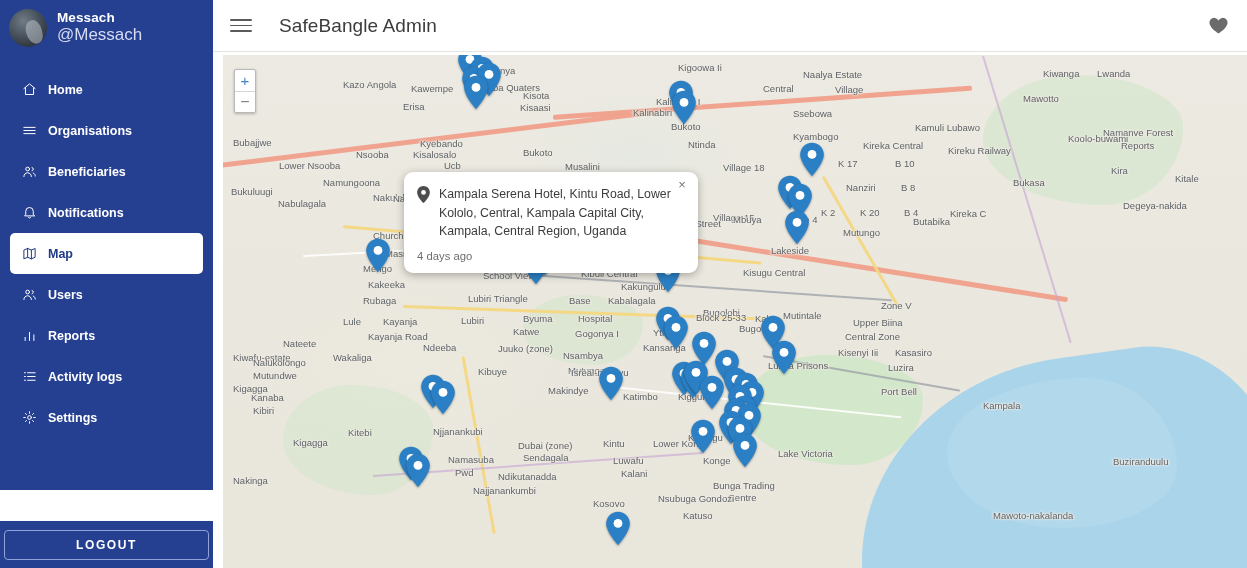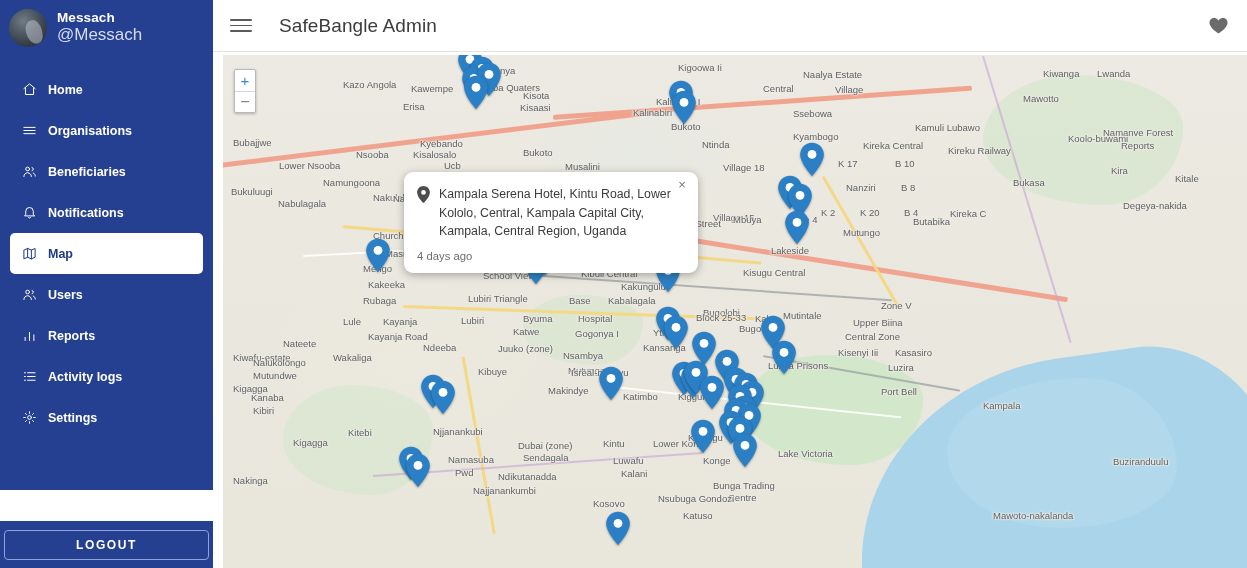--- a/index.html
+++ b/index.html
@@ -428,21 +428,21 @@
         <div class="map-label" style="left: 197px; top: 83px;">Kyebando</div>
         <div class="map-label" style="left: 133px; top: 94px;">Nsooba</div>
         <div class="map-label" style="left: 190px; top: 94px;">Kisalosalo</div>
         <div class="map-label" style="left: 56px; top: 105px;">Lower Nsooba</div>
         <div class="map-label" style="left: 10px; top: 82px;">Bubajjwe</div>
         <div class="map-label" style="left: 300px; top: 92px;">Bukoto</div>
         <div class="map-label" style="left: 342px; top: 106px;">Musalini</div>
         <div class="map-label" style="left: 221px; top: 105px;">Ucb</div>
         <div class="map-label" style="left: 410px; top: 52px;">Kalinabiri</div>
         <div class="map-label" style="left: 448px; top: 66px;">Bukoto</div>
-        <div class="map-label" style="left: 479px; top: 84px;">Ntinda</div>
+        <div class="map-label" style="left: 465px; top: 84px;">Ntinda</div>
         <div class="map-label" style="left: 570px; top: 53px;">Ssebowa</div>
         <div class="map-label" style="left: 570px; top: 76px;">Kyambogo</div>
         <div class="map-label" style="left: 692px; top: 67px;">Kamuli Lubawo</div>
         <div class="map-label" style="left: 640px; top: 85px;">Kireka Central</div>
         <div class="map-label" style="left: 725px; top: 90px;">Kireku Railway</div>
         <div class="map-label" style="left: 880px; top: 72px;">Namanve Forest</div>
         <div class="map-label" style="left: 898px; top: 85px;">Reports</div>
         <div class="map-label" style="left: 500px; top: 107px;">Village 18</div>
         <div class="map-label" style="left: 615px; top: 103px;">K 17</div>
         <div class="map-label" style="left: 672px; top: 103px;">B 10</div>

